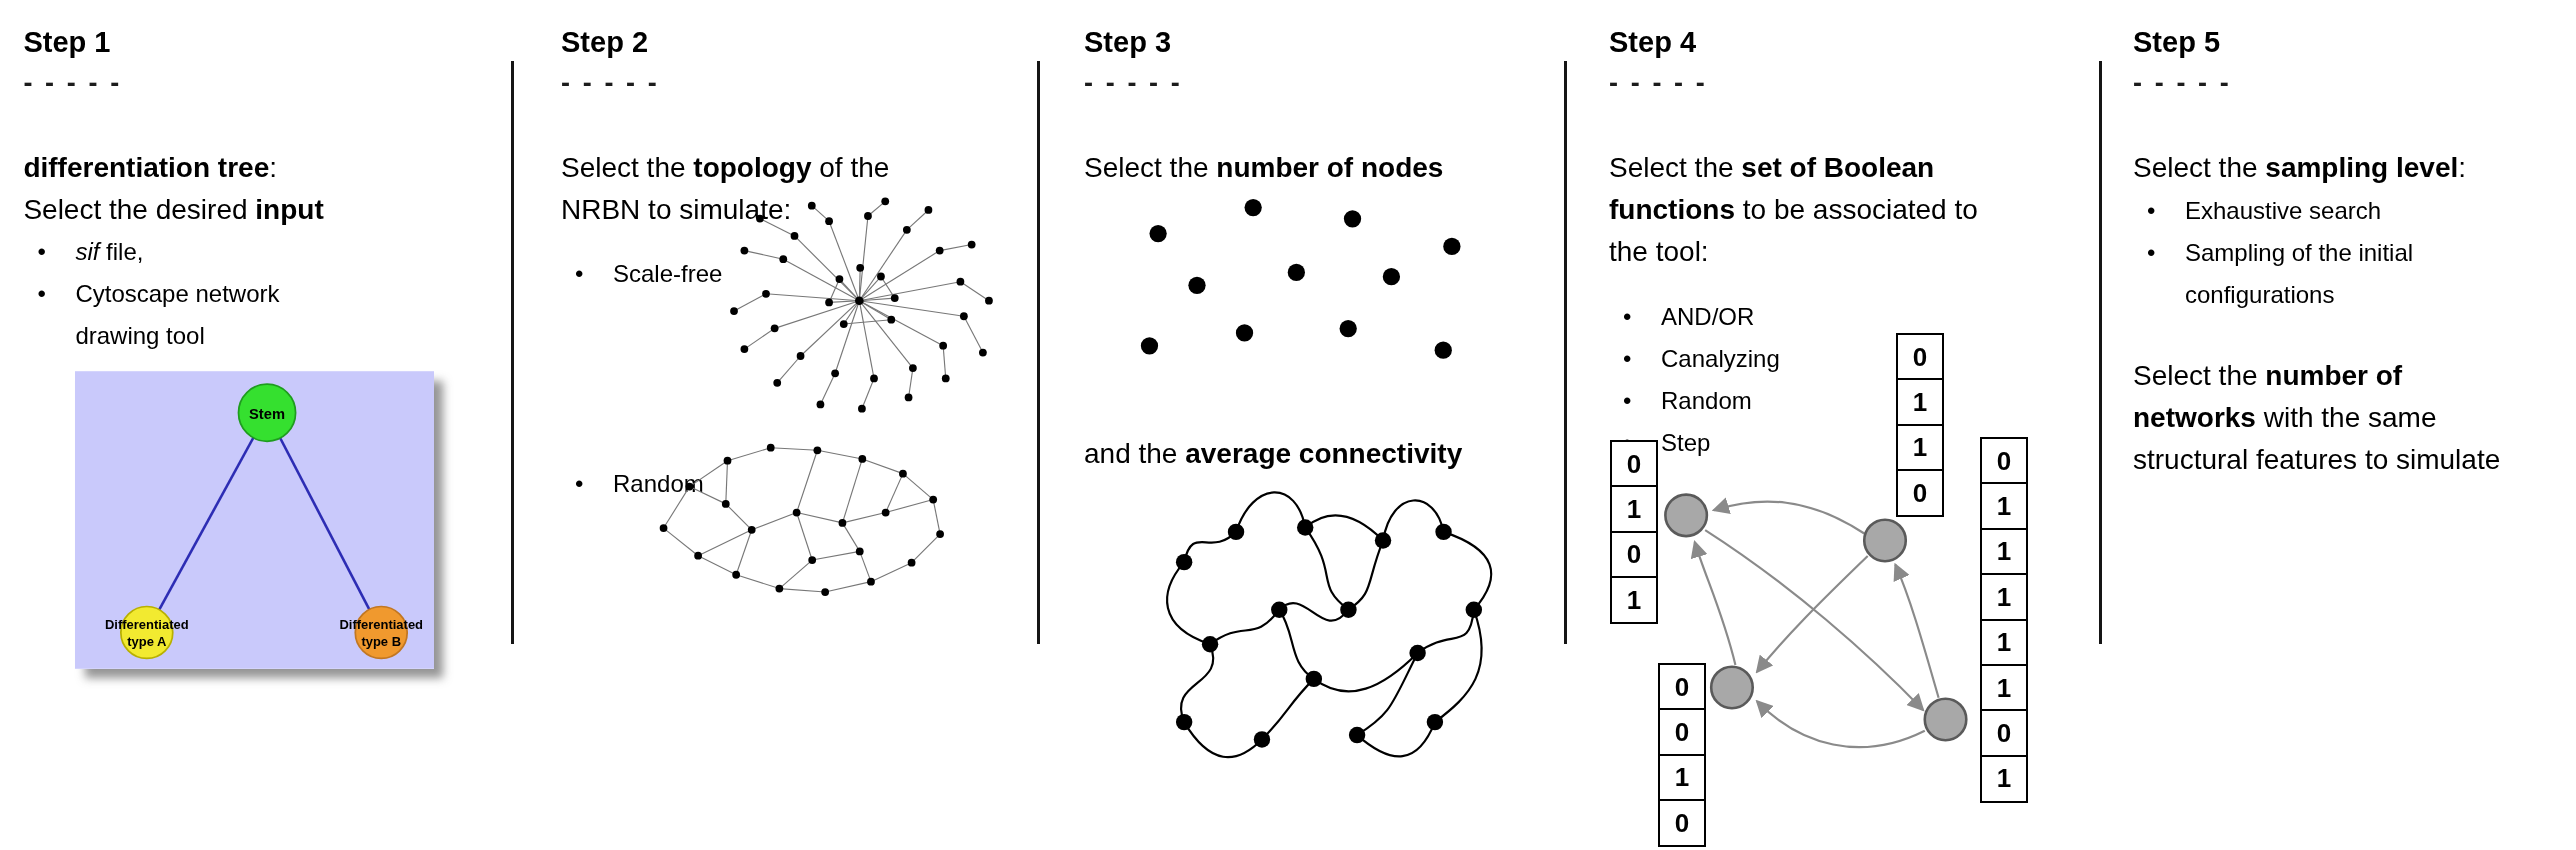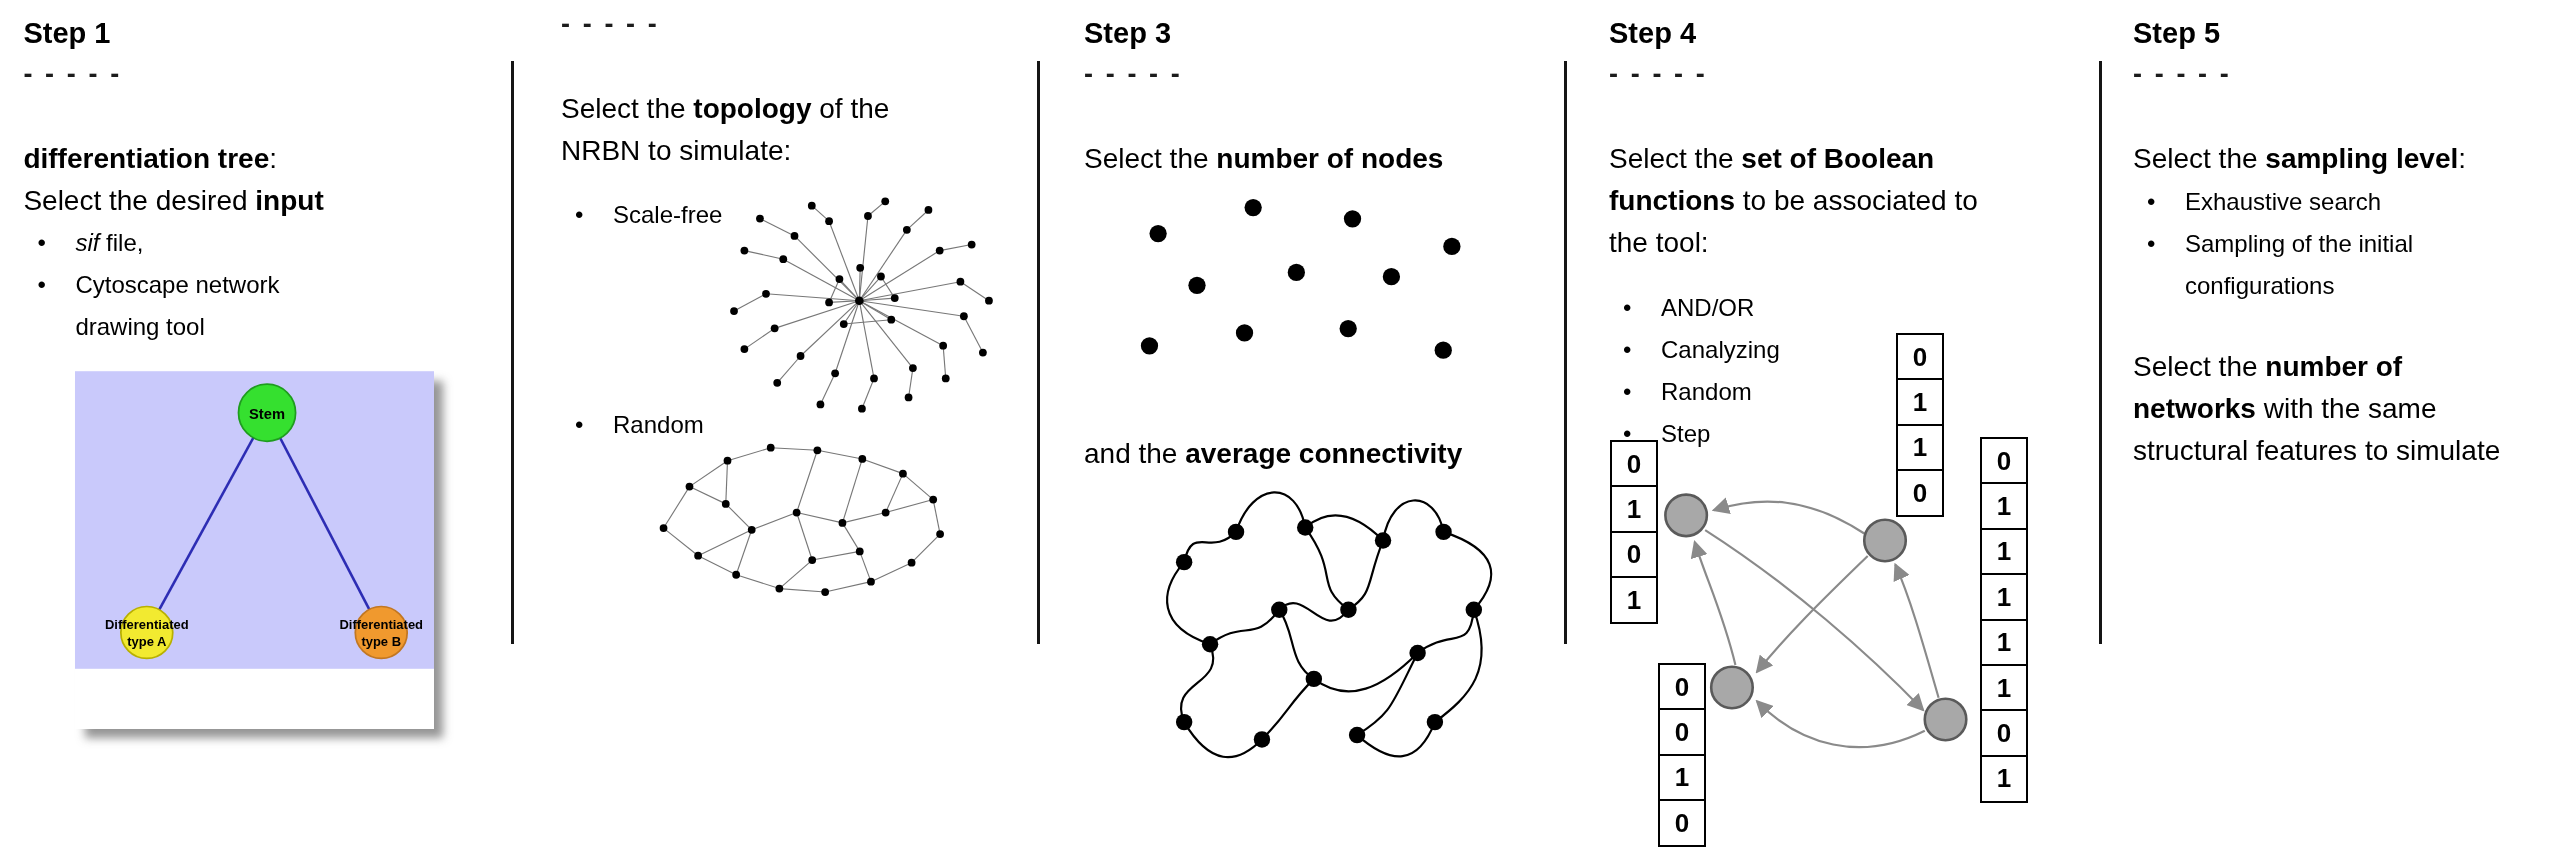--- a/index.html
+++ b/index.html
@@ -7,36 +7,36 @@
   body {
     position:relative;
     width:2576px; height:851px;
     overflow:hidden;
     font-family:"Liberation Sans", sans-serif;
     color:#000;
   }
   svg text { font-family:"Liberation Sans", sans-serif; }
 
   .col { position:absolute; top:0; }
-  .step-title { font-size:29px; font-weight:bold; padding-top:17px; }
+  .step-title { font-size:29px; font-weight:bold; padding-top:26px; }
   .dashes { font-size:27px; font-weight:bold; letter-spacing:2.6px; margin-top:8.7px; color:#1c1c1c; }
   .para { margin-top:48px; font-size:28px; line-height:42px; }
   .line { white-space:nowrap; }
   .b { font-weight:bold; }
   .i { font-style:italic; }
   .bullet { position:relative; padding-left:52px; font-size:24px; line-height:42px; }
   .bullet::before { content:"\2022"; position:absolute; left:14px; top:0; }
 
   .divider { position:absolute; top:61px; height:583px; width:2.6px; background:#151515; }
 
   .abs { position:absolute; }
 
   
   .tree-wrap {
-    position:absolute; left:52px; top:371px; width:359px; height:358px;
+    position:absolute; left:52px; top:371px; width:359px; height:298px;
     box-shadow:10.4px 10.4px 8.7px rgba(130,130,130,0.85);
   }
 
   
   .btable { position:absolute; display:flex; flex-direction:column; }
   .bcell {
     width:48px; height:48px; border:2.6px solid #000; background:#fff;
     display:flex; align-items:center; justify-content:center;
     font-size:26px; font-weight:bold;
   }
@@ -75,20 +75,21 @@
       <circle cx="354" cy="302" r="30" stroke="#c27722" stroke-width="2" fill="#f0992e"></circle>
       <text x="354" y="298" text-anchor="middle" font-size="15" font-weight="bold">Differentiated</text>
       <text x="354" y="318" text-anchor="middle" font-size="15" font-weight="bold">type B</text>
     </svg>
   </div>
 </div>
 
 <div class="divider" style="left:511px;"></div>
 
 <div class="col" style="left:561px; width:467px;">
+  <div class="step-title">Step 2</div>
   <div class="dashes">- - - - -</div>
   <div class="para">
     <div class="line"><span>Select the </span><span class="b">topology</span><span> of the</span></div>
     <div class="line">NRBN to simulate:</div>
   </div>
   <div class="bullet" style="margin-top:22.5px;">
     <span>Scale-free</span>
   </div>
   <div class="bullet" style="margin-top:168px;">
     <span>Random</span>

